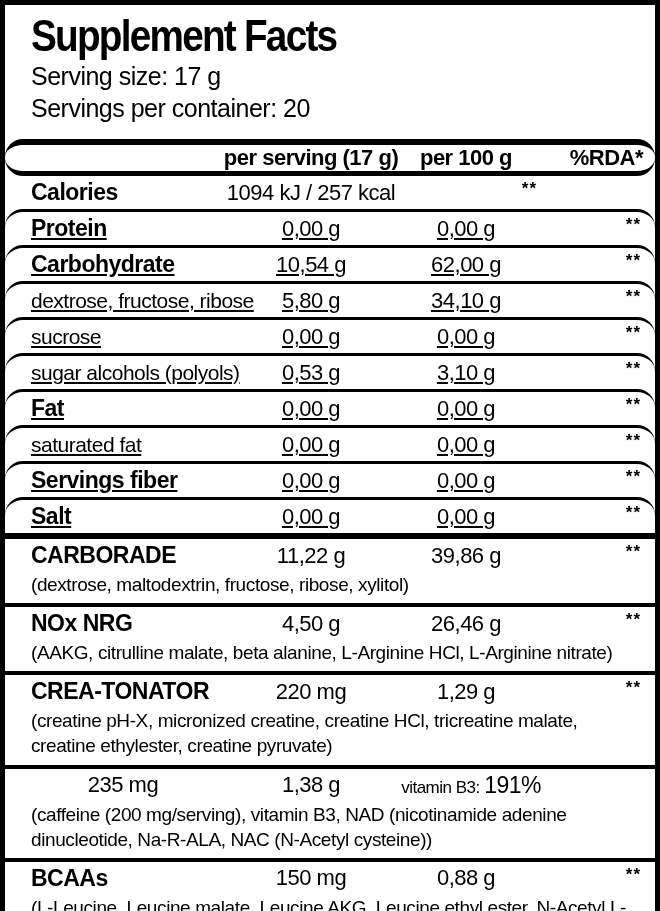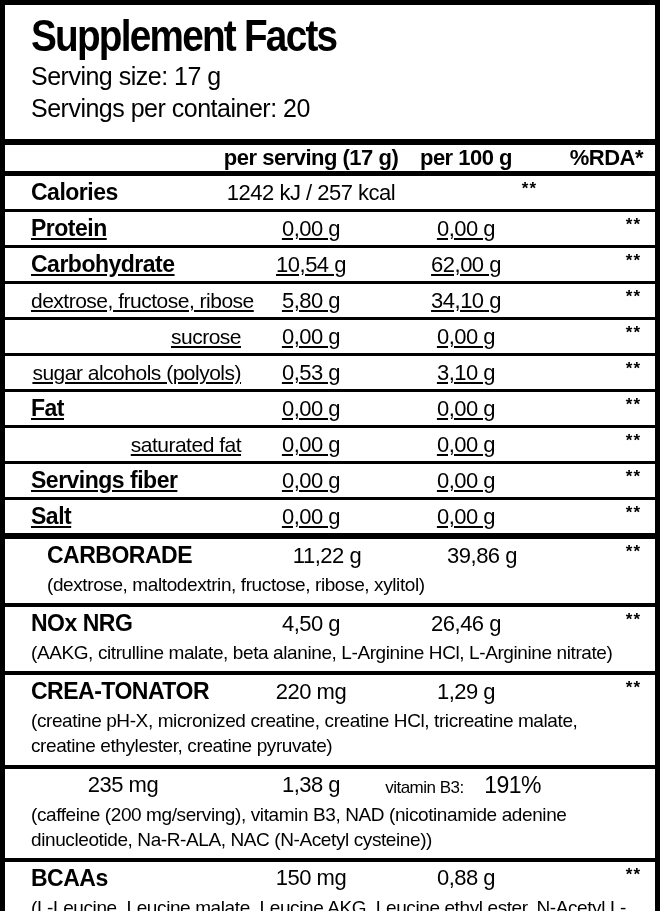--- a/index.html
+++ b/index.html
@@ -39,20 +39,21 @@
     margin-top: 2px;
     white-space: nowrap;
   }
   
   .grid-row {
     display: grid;
     grid-template-columns: 236px 140px 170px 1fr;
     align-items: center;
     min-height: 33px;
     position: relative;
+    border-radius: 18px;
   }
   .colhead {
     border-top: 6px solid #000;
     border-bottom: 5px solid #000;
     min-height: 30px;
   }
   .colhead .ch {
     font-weight: bold;
     font-size: 22px;
     letter-spacing: -0.5px;
@@ -60,21 +61,21 @@
     justify-self: center;
   }
   .colhead .ch-rda { justify-self: end; padding-right: 12px; }
   .label {
     padding-left: 26px;
     font-size: 23px;
     letter-spacing: -0.5px;
     white-space: nowrap;
   }
   .label.b { font-weight: bold; }
-  .label.r { font-size: 21px; text-align: right; }
+  .label.r { font-size: 21px; }
   .val {
     font-size: 22px;
     letter-spacing: -0.5px;
     white-space: nowrap;
     justify-self: center;
   }
   .rda { position: relative; height: 100%; min-height: 33px; }
   .rda .stars {
     position: absolute;
     right: 14px;
@@ -85,24 +86,24 @@
     white-space: nowrap;
   }
   .rda .vit {
     position: absolute;
     right: 10px;
     top: 50%;
     transform: translateY(-50%);
     white-space: nowrap;
   }
   .vit-label { font-size: 17px; letter-spacing: -0.5px; }
-  .vit-value { font-size: 23px; letter-spacing: -0.5px; margin-left: 16px; }
+  .vit-value { font-size: 23px; letter-spacing: -0.5px; }
   .sep3 { border-top: 3px solid #000; text-decoration: underline; }
   .sep4 { border-top: 4px solid #000; }
-  .sep6 { border-top: 6px solid #000; padding-left: 16px; }
+  .sep6 { border-top: 6px solid #000; }
   .section { padding-bottom: 5px; }
   .ingredients {
     padding: 0 10px 1px 26px;
     font-size: 19px;
     letter-spacing: -0.4px;
     line-height: 1.32;
   }
 </style>
 </head>
 <body>
@@ -117,21 +118,21 @@
 
   <div class="grid-row colhead">
     <div></div>
     <div class="ch">per serving (17 g)</div>
     <div class="ch">per 100 g</div>
     <div class="ch ch-rda">%RDA*</div>
   </div>
 
   <div class="grid-row">
     <div class="label b">Calories</div>
-    <div class="val">1242 kJ / 257 kcal</div>
+    <div class="val">1094 kJ / 257 kcal</div>
     <div class="rda">
         <span class="stars">**</span>
       </div>
   </div>
 
   <div class="grid-row sep3">
     <div class="label b">Protein</div>
     <div class="val">0,00 g</div>
     <div class="val">0,00 g</div>
     <div class="rda">

